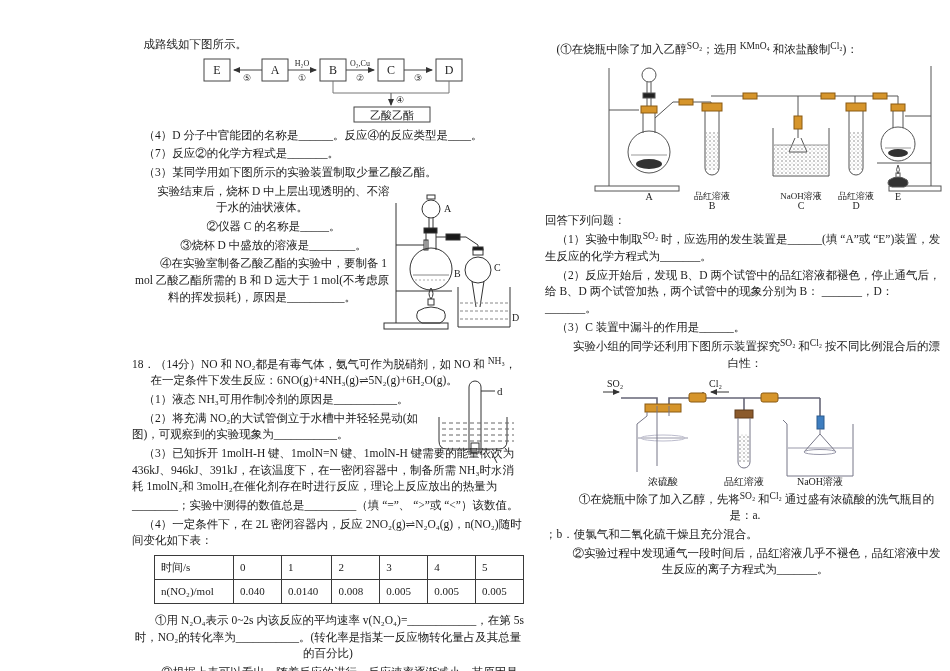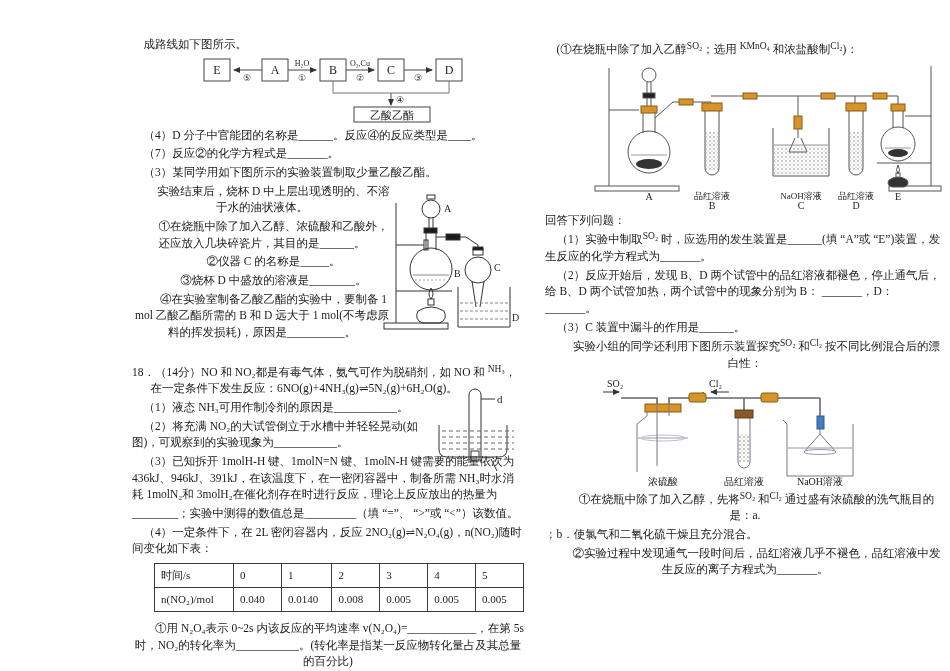--- a/index.html
+++ b/index.html
@@ -80,21 +80,20 @@
     </svg>
   </div>
 
   <div>
     <p class="ti">（4）D 分子中官能团的名称是______。反应④的反应类型是____。</p>
     <p class="ti">（7）反应②的化学方程式是_______。</p>
     <p class="ti">（3）某同学用如下图所示的实验装置制取少量乙酸乙酯。</p>
     <div class="rel" style="min-height:150px;">
       <div class="narrow260">
         <p class="ti2">实验结束后，烧杯 D 中上层出现透明的、不溶于水的油状液体。</p>
-        <p class="ti2">①在烧瓶中除了加入乙醇、浓硫酸和乙酸外，还应放入几块碎瓷片，其目的是______。</p>
         <p class="ti2">②仪器 C 的名称是_____。</p>
         <p class="ti2">③烧杯 D 中盛放的溶液是________。</p>
         <p class="ti2">④在实验室制备乙酸乙酯的实验中，要制备 1 mol 乙酸乙酯所需的 B 和 D 远大于 1 mol(不考虑原料的挥发损耗)，原因是__________。</p>
       </div>
 
       <div class="figabs" style="top:2px;">
         <svg width="142" height="148" viewBox="0 0 142 148">
           <g stroke="#333" fill="none" stroke-width="1">
             <line x1="14" y1="18" x2="14" y2="138"></line>
             <rect x="2" y="138" width="64" height="6"></rect>

